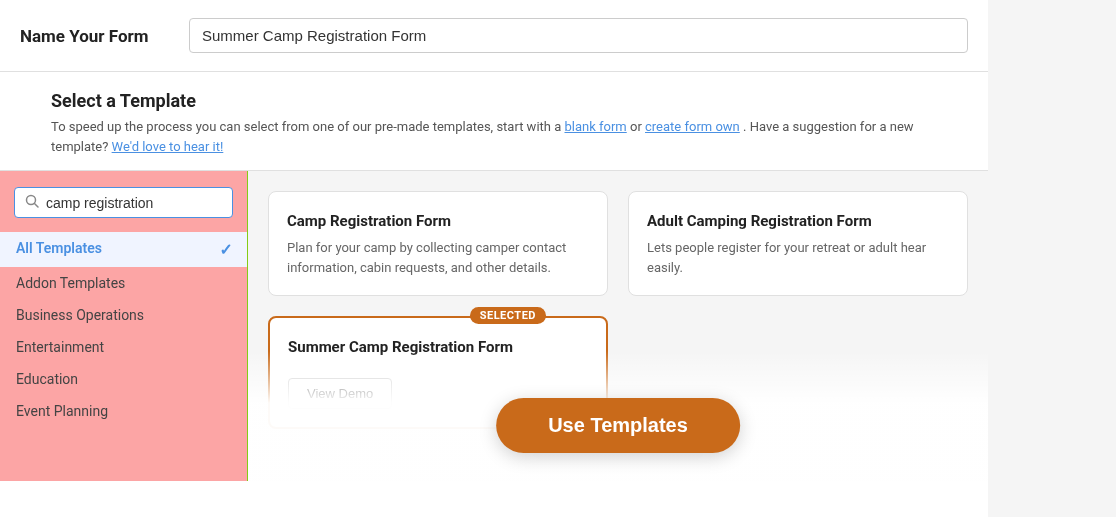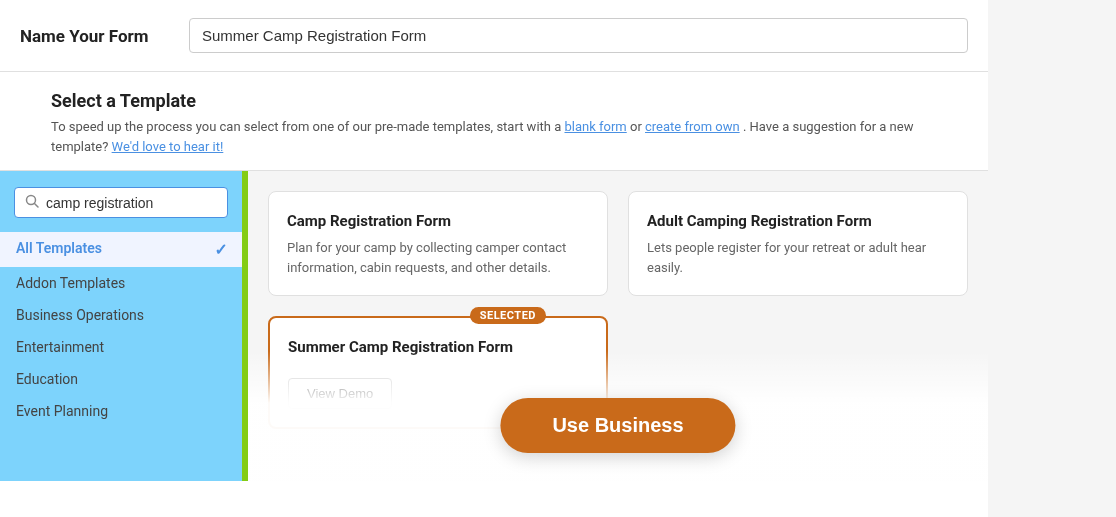--- a/index.html
+++ b/index.html
@@ -73,22 +73,22 @@
       display: flex;
       gap: 0;
       background: #f5f5f5;
       border-top: 1px solid #e0e0e0;
     }
 
     
     .sidebar {
       width: 248px;
       min-width: 248px;
-      background: #7dd3fc;
-      border-right: 6px solid #84cc16;
+      background: #fca5a5;
+      border-right: 1px solid #84cc16;
       padding: 16px 0 16px 0;
     }
     .search-wrapper {
       padding: 0 14px 14px 14px;
     }
     .search-box {
       display: flex;
       align-items: center;
       border: 1.5px solid #4a90e2;
       border-radius: 4px;
@@ -244,21 +244,21 @@
     <label class="name-form-label">Name Your Form</label>
     <input class="name-form-input" type="text" value="Summer Camp Registration Form" style="">
   </div>
 
   <div class="select-template-section">
     <div class="select-template-title">Select a Template</div>
     <div class="select-template-desc">
       <span>To speed up the process you can select from one of our pre-made templates, start with a </span>
       <a>blank form</a>
       <span> or </span>
-      <a>create from own</a>
+      <a>create form own</a>
       <span>. Have a suggestion for a new template? </span>
       <a>We'd love to hear it!</a>
     </div>
   </div>
 
   <div class="main-content">
 
     <div class="sidebar">
       <div class="search-wrapper">
         <div class="search-box">
@@ -309,18 +309,18 @@
         <div class="template-card selected">
           <span class="selected-badge">SELECTED</span>
           <div class="template-card-title">Summer Camp Registration Form</div>
           <button class="view-demo-btn">View Demo</button>
         </div>
 
       </div>
 
       <div class="use-template-overlay-bg"></div>
       <div class="use-template-overlay">
-        <button class="use-template-btn">Use Business</button>
+        <button class="use-template-btn">Use Templates</button>
       </div>
     </div>
 
   </div>
 </div>
 
 </body></html>

